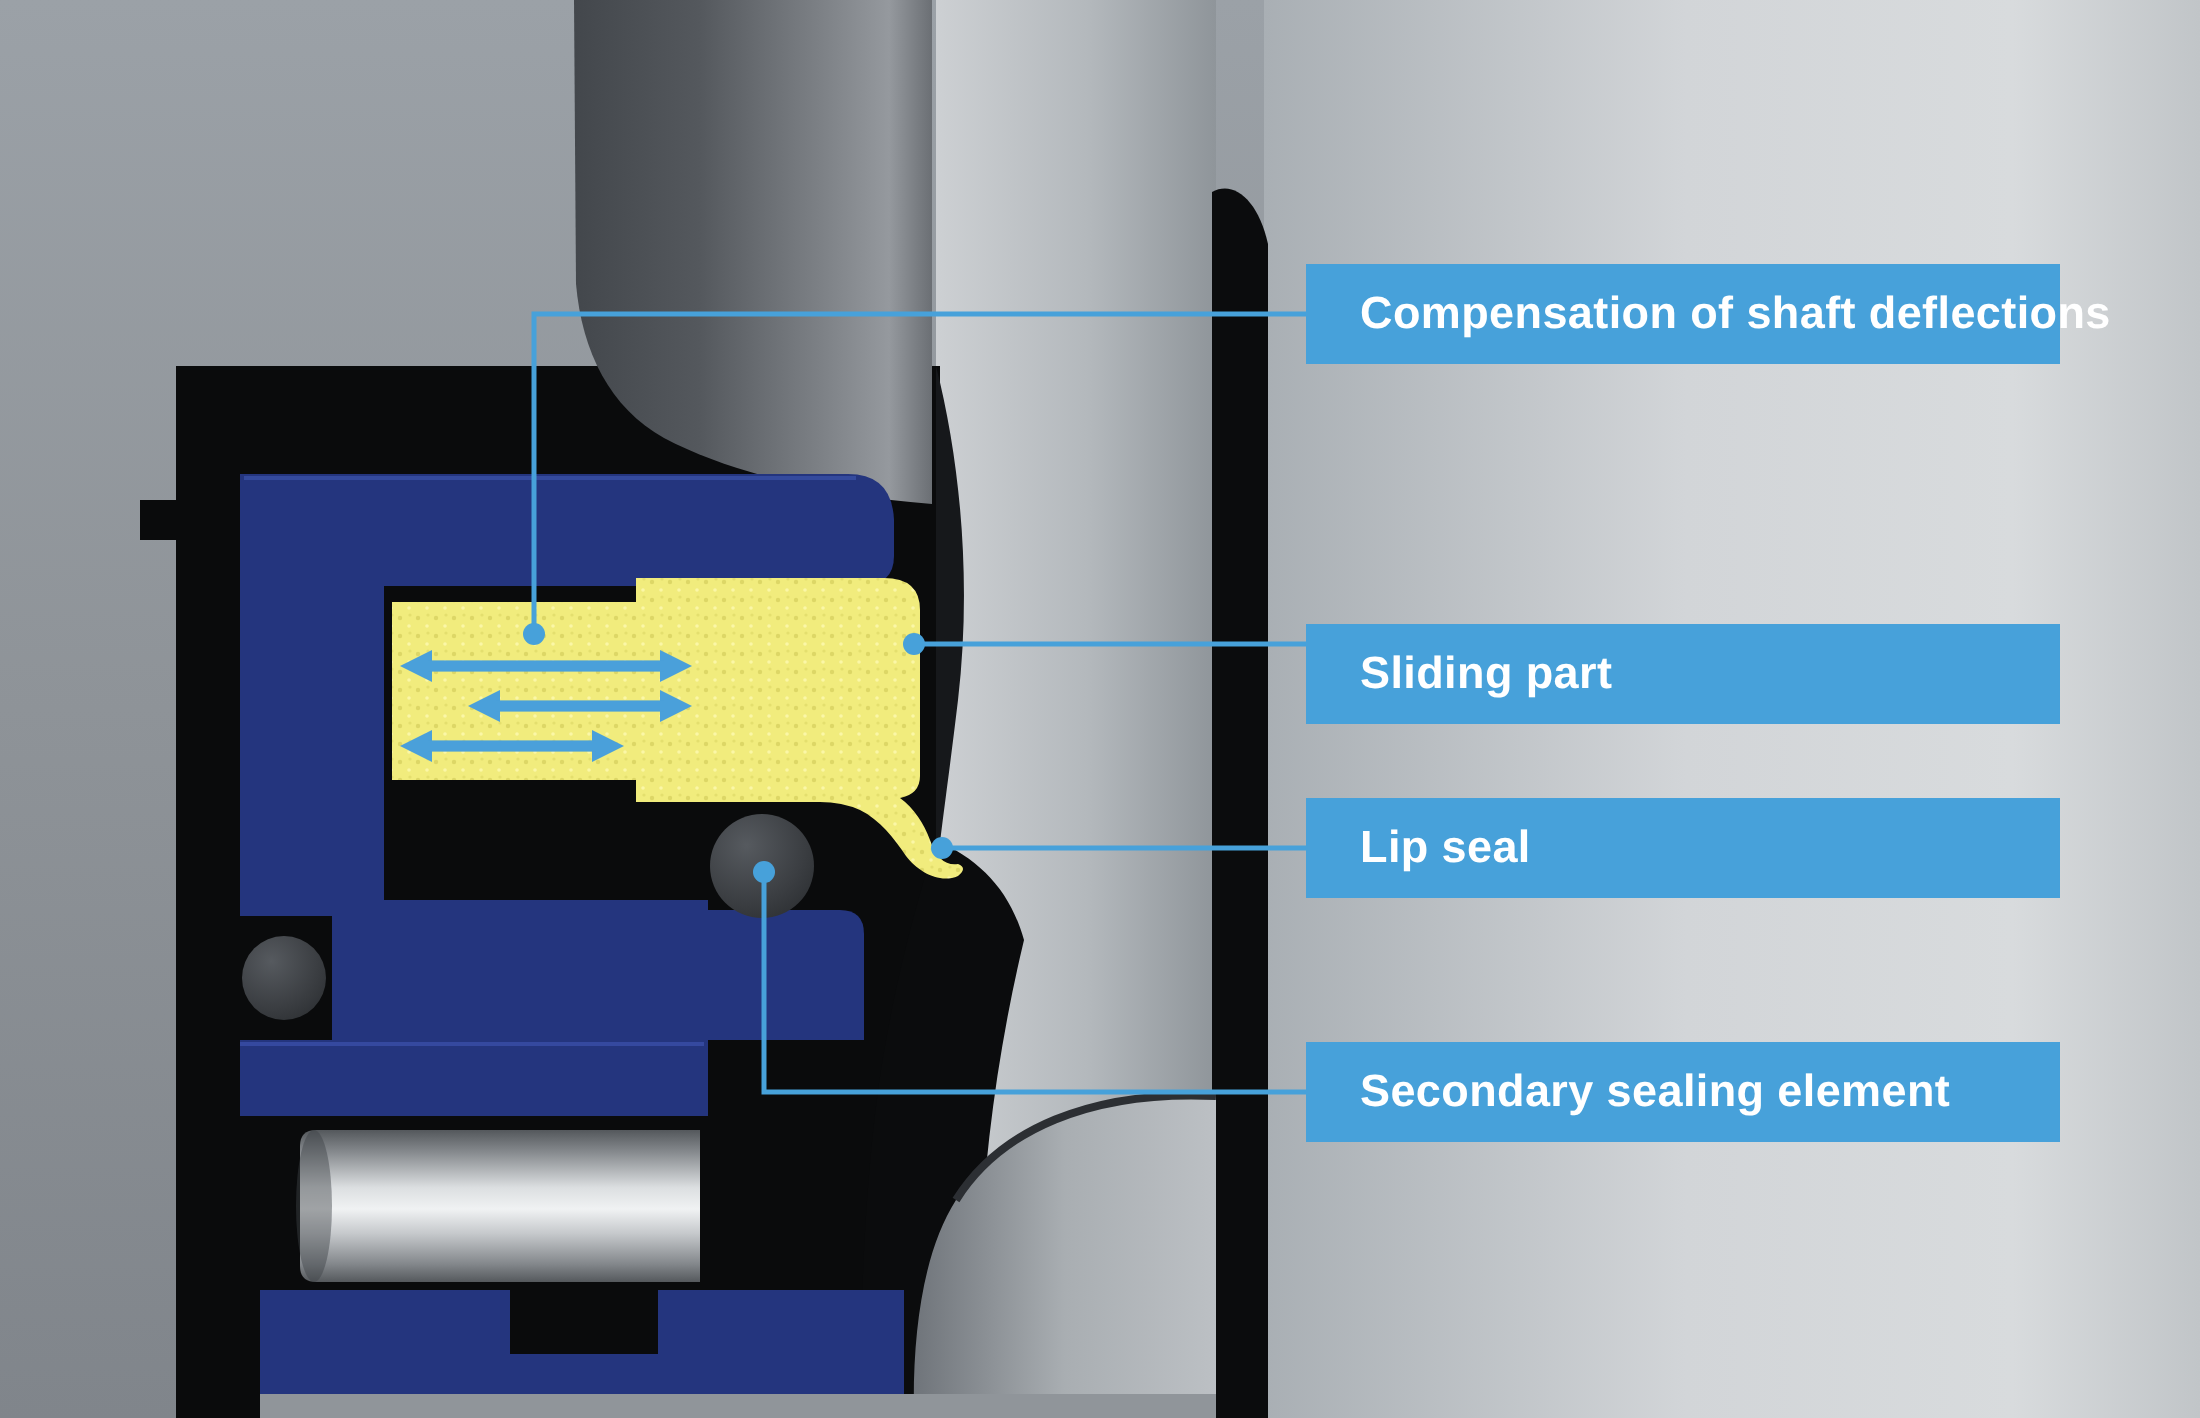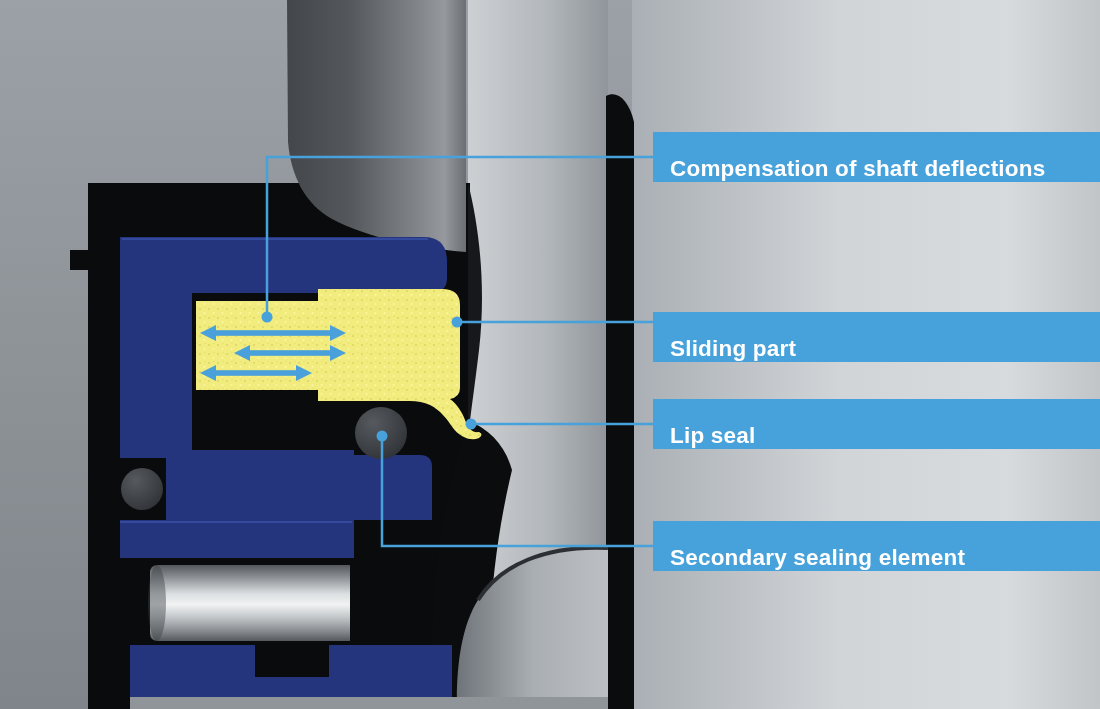--- a/index.html
+++ b/index.html
@@ -1,21 +1,21 @@
 <!DOCTYPE html>
 <html><head>
 <meta charset="utf-8">
 <style>
   html,body{margin:0;padding:0;background:#9aa0a6;}
   .stage{position:relative;width:1100px;height:709px;overflow:hidden;font-family:"Liberation Sans",sans-serif;}
   .stage svg{position:absolute;left:0;top:0;display:block;}
   .callout{
-    position:absolute;left:653px;width:447px;height:50px;
-    background:#47a1da;color:#ffffff;display:flex;align-items:flex-end;
-    box-sizing:border-box;padding-left:17px;z-index:5;
+    position:absolute;left:653px;width:377px;height:50px;
+    background:#47a1da;color:#ffffff;display:flex;align-items:center;
+    box-sizing:border-box;padding-left:27px;z-index:5;
   }
   .callout span{font-weight:700;font-size:22.5px;letter-spacing:.2px;white-space:nowrap;}
   .c1{top:132px;} .c2{top:312px;} .c3{top:399px;} .c4{top:521px;}
 </style>
 </head>
 <body>
 
 <div class="stage">
 
   <svg viewBox="0 0 1100 709" width="1100" height="709">

